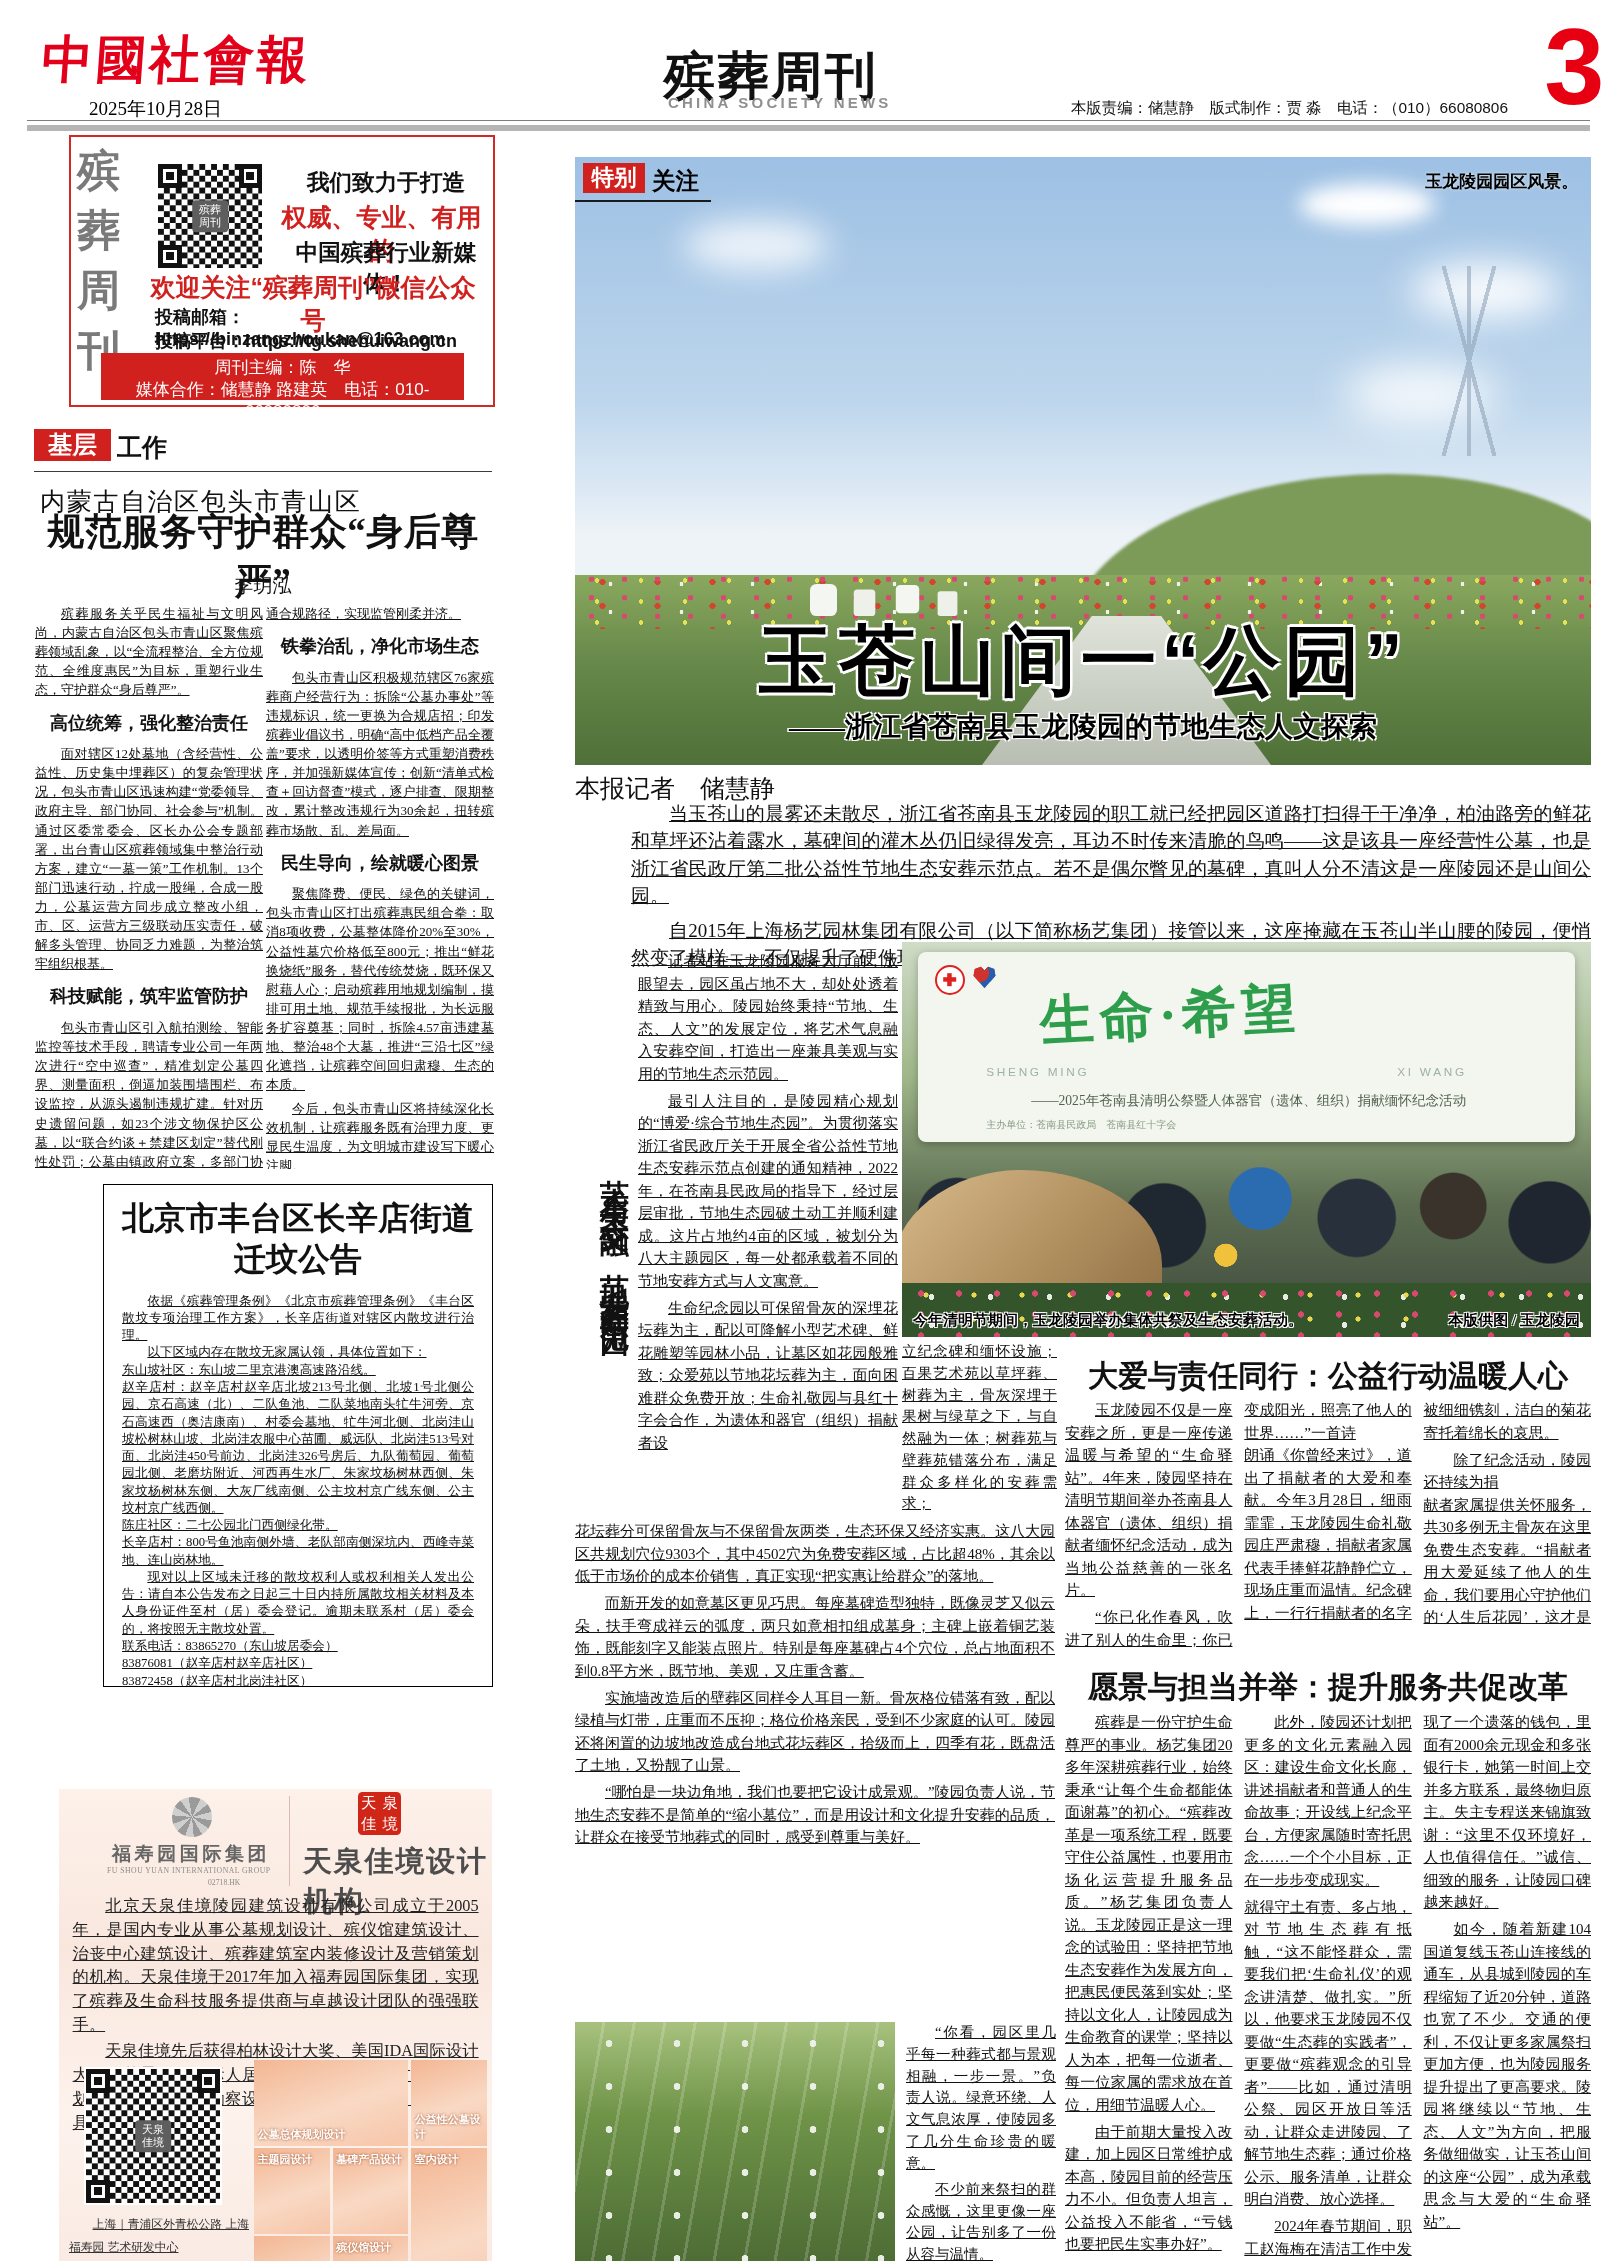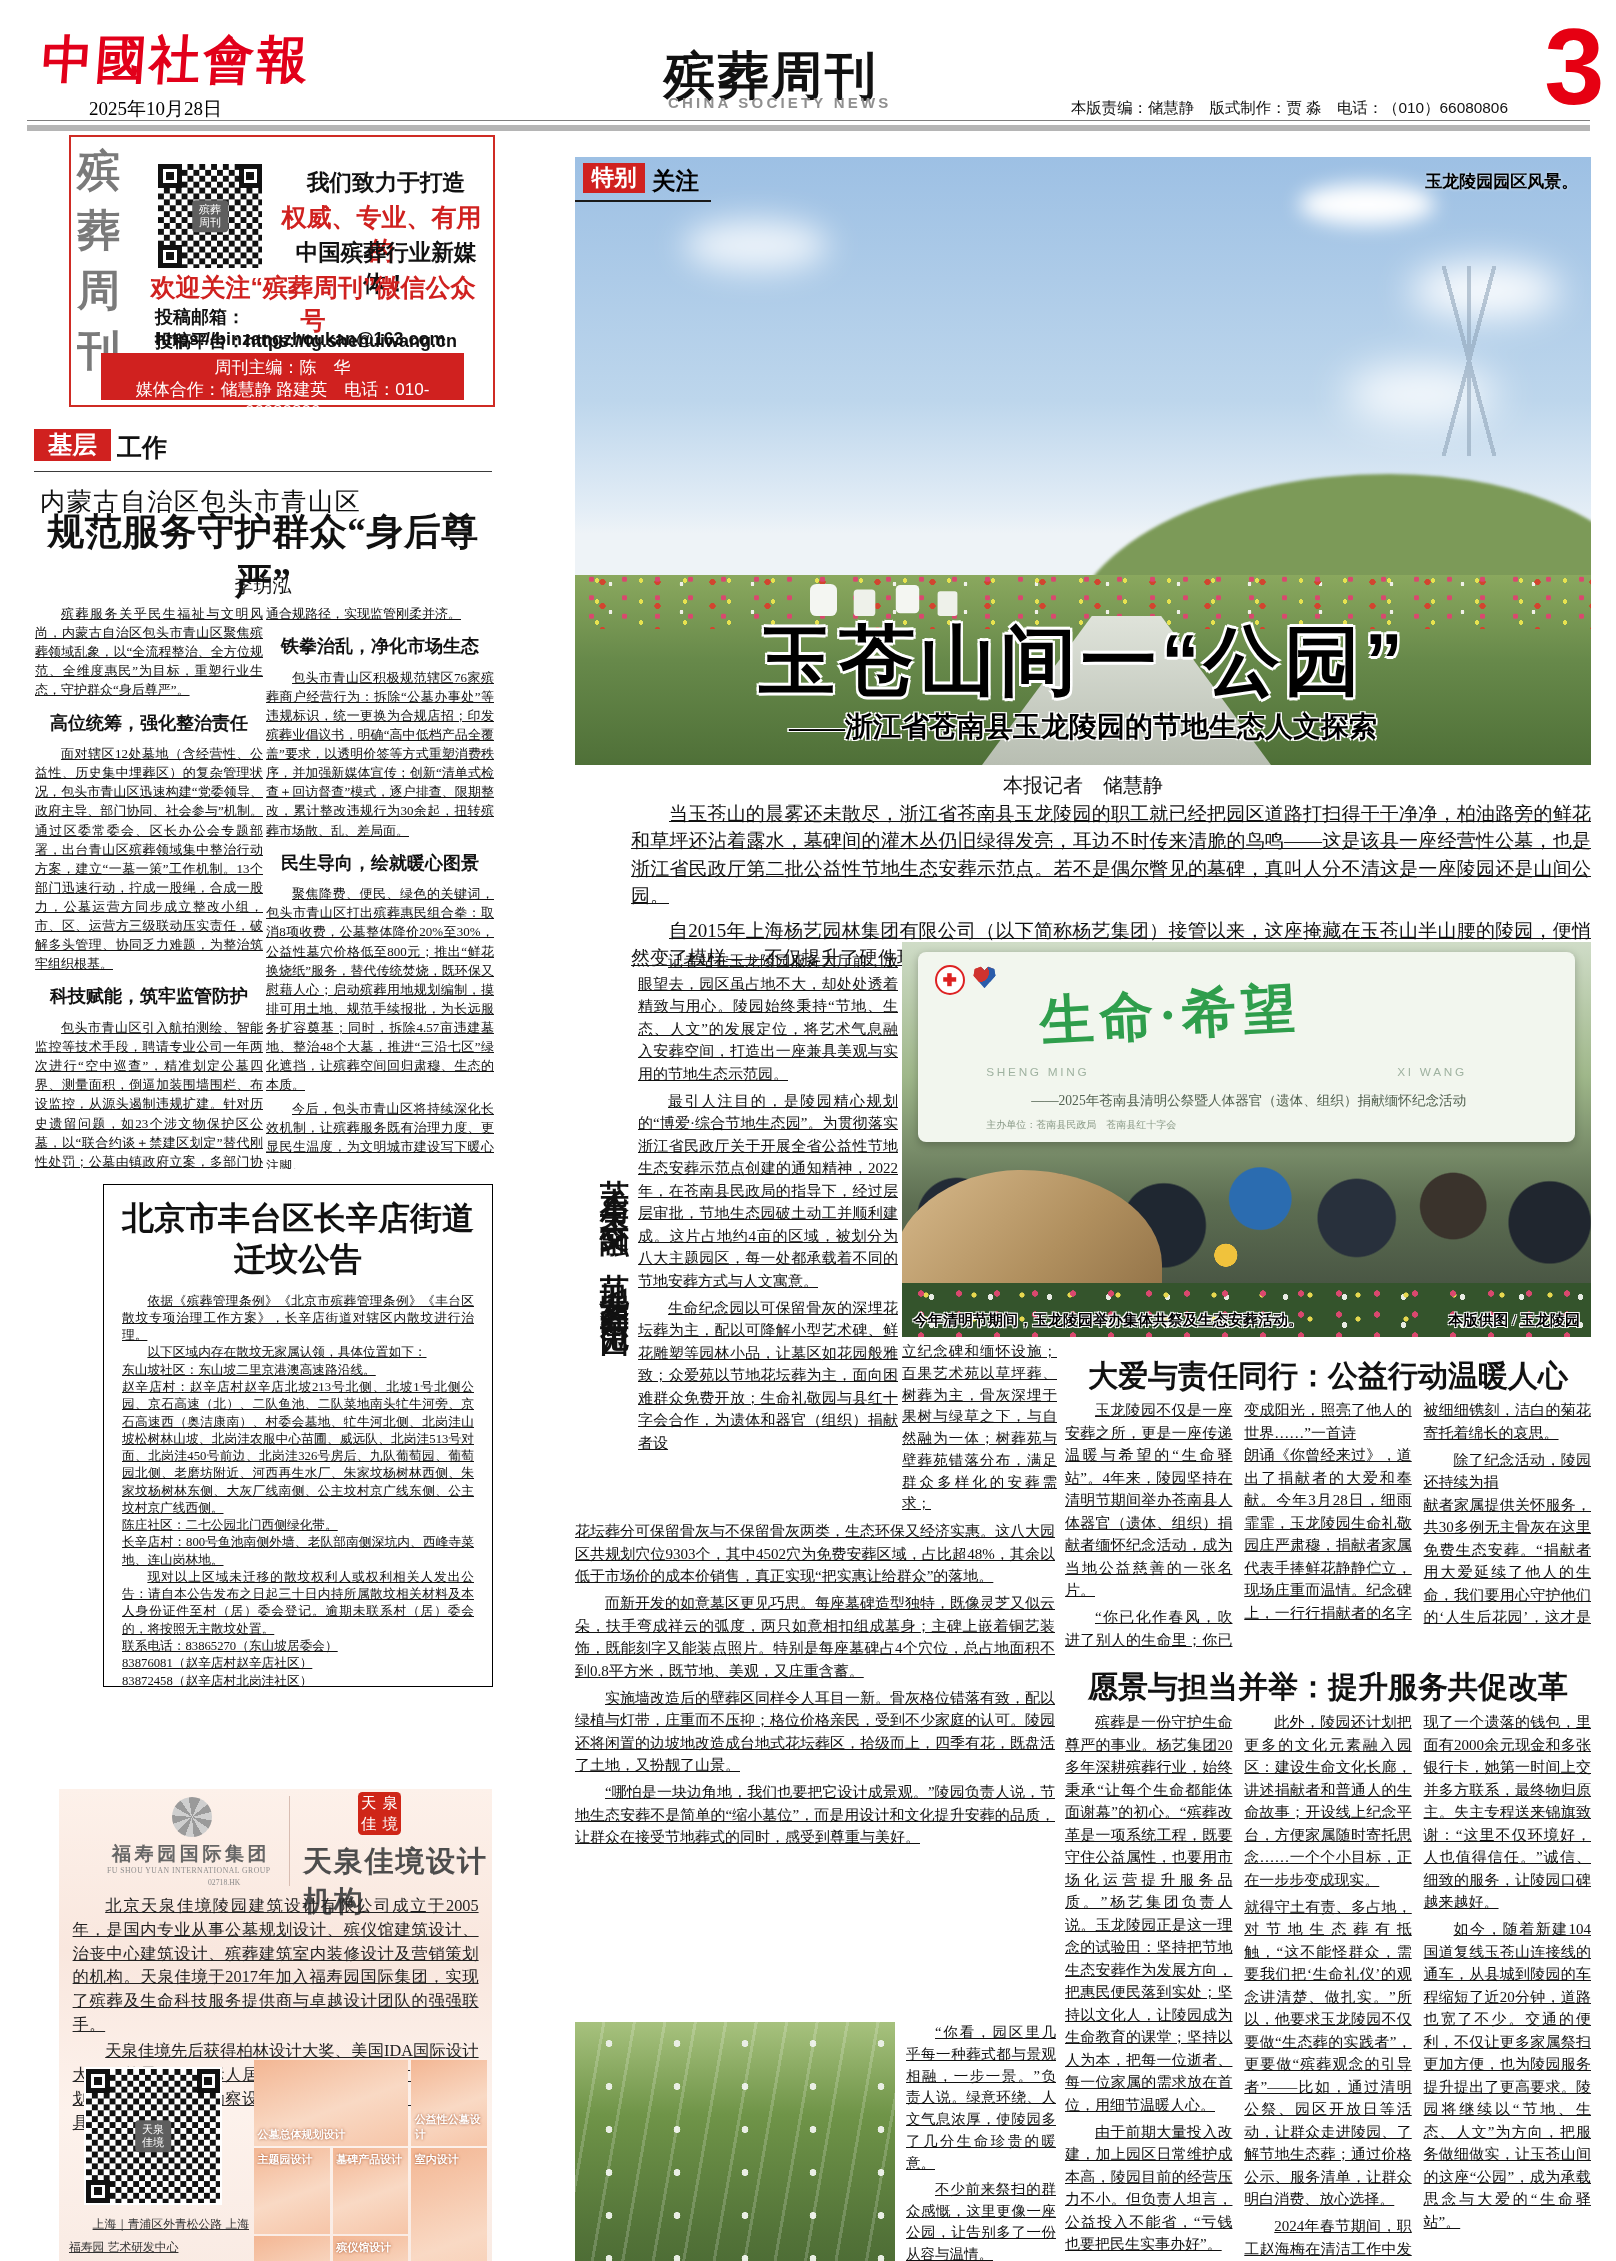--- a/index.html
+++ b/index.html
@@ -112,21 +112,21 @@
   .badge-red{left:8.1px;top:6.3px;width:62px;height:30px;background:#d0211f;color:#fff;text-align:center;
              line-height:30px;font-size:22.6px;font-weight:bold;font-family:"Liberation Sans",sans-serif;}
   .badge-black{left:77px;top:8.1px;font-size:23.5px;font-weight:bold;font-family:"Liberation Sans",sans-serif;color:#000;}
   .badge-rule{left:0;top:43px;width:136px;height:1.8px;background:#1a1a1a;}
   .p1-cap{right:12.7px;top:12.7px;font-size:17px;color:#000;font-weight:bold;text-shadow:0 0 3.6px #ffffffb0;}
   .p1-head{left:0;top:454px;width:100%;text-align:center;font-size:76px;font-weight:900;letter-spacing:4.5px;
            font-family:"Liberation Sans",sans-serif;color:#000;
            text-shadow:-2.3px -2.3px 0 #fff,2.3px -2.3px 0 #fff,-2.3px 2.3px 0 #fff,2.3px 2.3px 0 #fff,0 3.2px 0 #fff,0 -3.2px 0 #fff;}
   .p1-sub{left:0;top:551px;width:100%;text-align:center;font-size:28px;font-weight:bold;color:#000;
           text-shadow:-1.4px -1.4px 0 #fff,1.4px -1.4px 0 #fff,-1.4px 1.4px 0 #fff,1.4px 1.4px 0 #fff;}
-  .f-byline{left:575px;top:772px;width:1016px;text-align:center;font-size:20px;}
+  .f-byline{left:575px;top:772px;width:1016px;text-align:left;font-size:25px;}
   .f-lead{left:631px;top:800px;width:960px;font-size:19px;line-height:1.44;}
   .f-lead .para{margin-bottom:7.2px;}
   
   .vhead{left:573px;top:953px;height:565px;width:62px;writing-mode:vertical-rl;text-orientation:upright;
          font-size:29px;font-weight:900;letter-spacing:8.1px;font-family:"Liberation Sans",sans-serif;text-align:center;}
   .colA{left:638px;top:950px;width:260px;height:565px;font-size:15px;line-height:1.5;overflow:hidden;}
   .colA2{left:902px;top:1341px;width:155px;height:174px;font-size:14.5px;line-height:1.5;overflow:hidden;}
   .colB{left:575px;top:1520px;width:480px;height:492px;font-size:15px;line-height:1.5;overflow:hidden;}
   .colC{left:906px;top:2022px;width:150px;height:308px;font-size:14.5px;line-height:1.5;overflow:hidden;}
   

